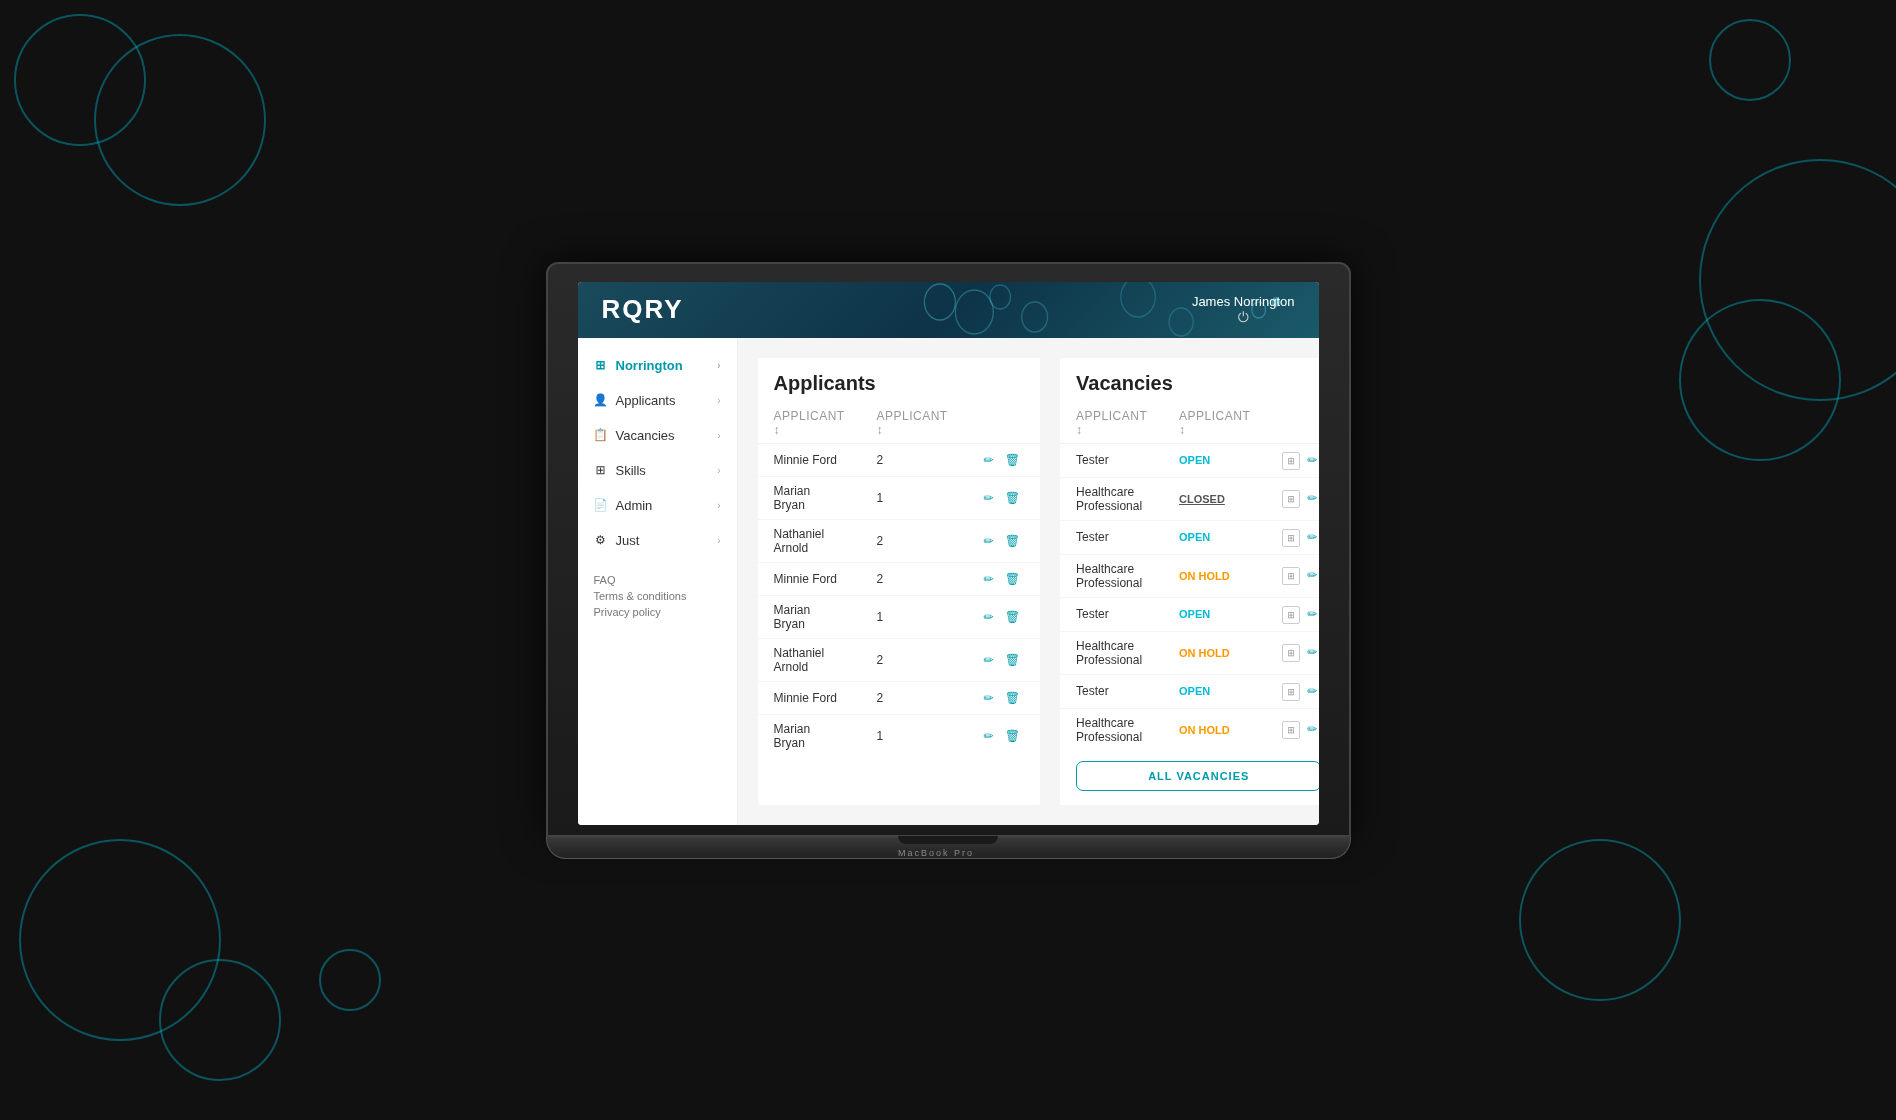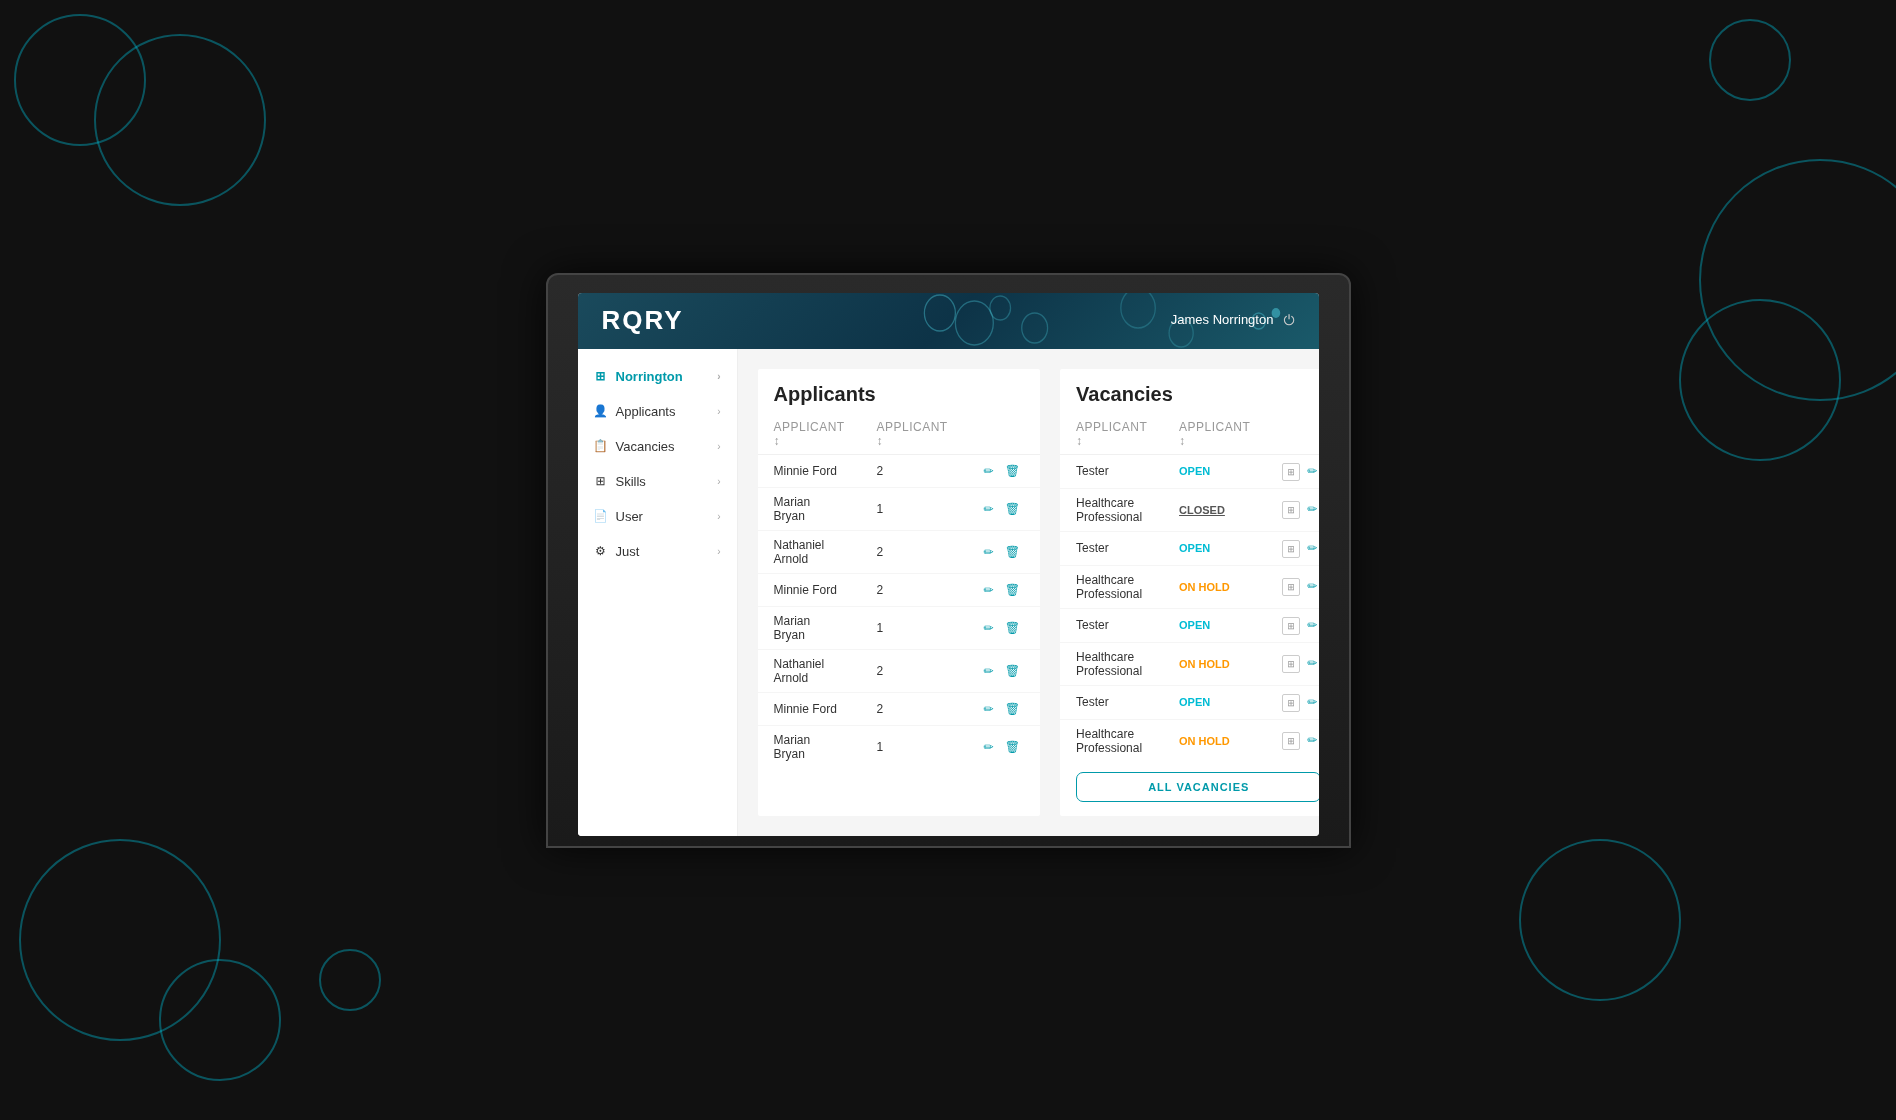--- a/index.html
+++ b/index.html
@@ -90,22 +90,23 @@
     }
     .app-logo {
       color: #fff;
       font-size: 26px;
       font-weight: 900;
       letter-spacing: 2px;
       z-index: 1;
     }
     .header-right {
       display: flex;
-      gap: 10px;
+      align-items: center;
       z-index: 1;
+      flex-direction: column;
     }
     .header-user {
       color: #fff;
       font-size: 13px;
     }
     .header-power {
       color: #ccc;
       font-size: 14px;
       cursor: pointer;
     }
@@ -406,33 +407,38 @@
               <div class="sidebar-item">
       <div class="sidebar-item-left">
         <span class="sidebar-icon">⊞</span>
         <span>Skills</span>
       </div>
       <span class="sidebar-chevron">›</span>
     </div>
               <div class="sidebar-item">
       <div class="sidebar-item-left">
         <span class="sidebar-icon">📄</span>
-        <span>User</span>
+        <span>Admin</span>
       </div>
       <span class="sidebar-chevron">›</span>
     </div>
               <div class="sidebar-item">
       <div class="sidebar-item-left">
         <span class="sidebar-icon">⚙</span>
         <span>Just</span>
       </div>
       <span class="sidebar-chevron">›</span>
     </div>
             </div>
           <div style="flex:1"></div>
+          <div class="sidebar-footer">
+            <a class="sidebar-footer-link">FAQ</a>
+            <a class="sidebar-footer-link">Terms &amp; conditions</a>
+            <a class="sidebar-footer-link">Privacy policy</a>
+          </div>
         </div>
 
         <div class="main-content">
 
           <div class="panel">
             <div class="panel-title">Applicants</div>
             <table class="panel-table">
               <thead>
                 <tr>
                   <th>APPLICANT ↕</th>
@@ -615,13 +621,19 @@
               <button class="show-more-btn">SHOW MORE</button>
             </div>
           </div>
 
         </div>
       </div>
 
     </div>
   </div>
 
+  <div class="laptop-base">
+    <div>
+      <div class="laptop-notch"></div>
+      <div class="macbook-label">MacBook Pro</div>
+    </div>
+  </div>
 </div>
 
 </body></html>

